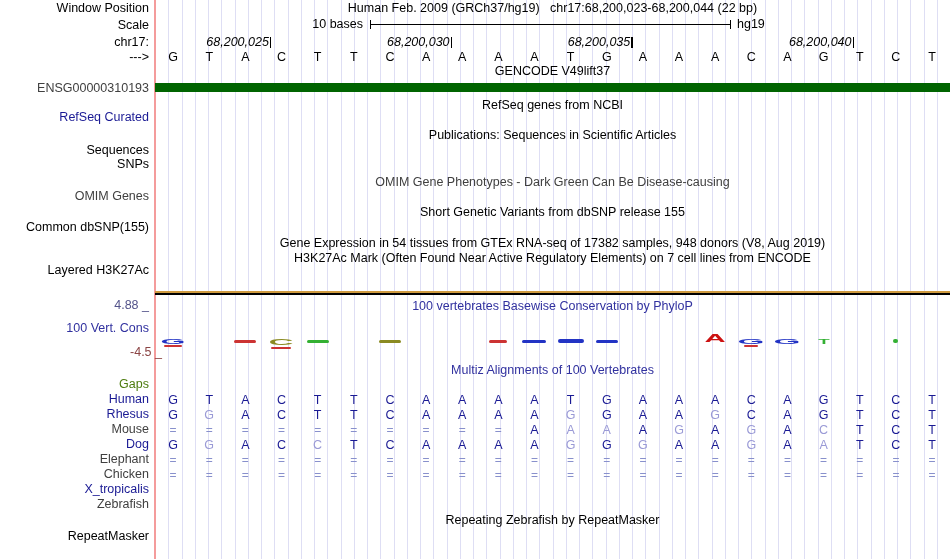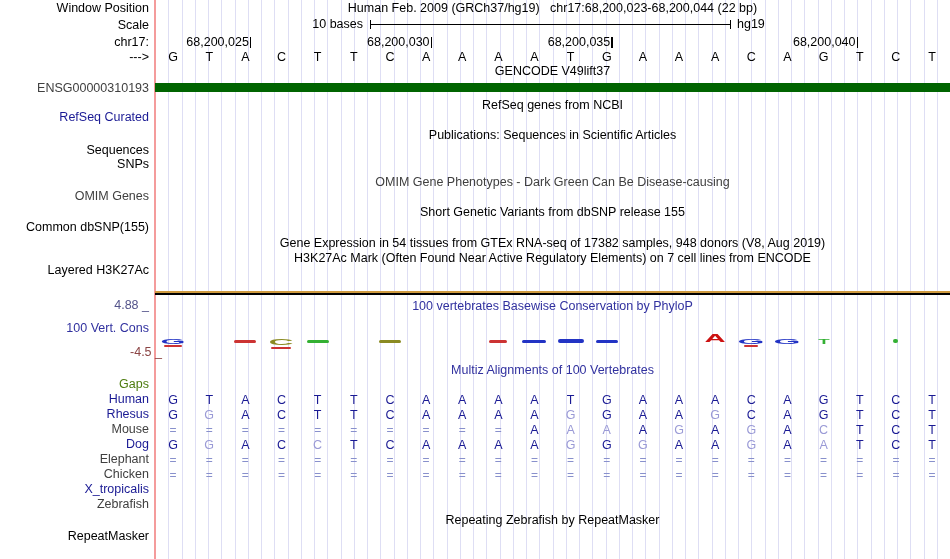--- a/index.html
+++ b/index.html
@@ -15,21 +15,21 @@
   .navy{color:#1a1a94;} .grn{color:#404040;} .org{color:#4d7c0f;}
   .blu{color:#31319f;} .mar{color:#8b4444;margin-left:13px;} .slt{color:#53538a;}
   .seqrow{top:50px;height:14px;line-height:14px;color:#000;}
   .gencode-bar{position:absolute;left:155px;top:83px;width:795px;height:9px;}
   .hline-tan{position:absolute;left:155px;top:291px;width:795px;height:1.5px;background:#cf9a3f;}
   .hline-blk{position:absolute;left:155px;top:292.5px;width:795px;height:2px;background:#000;}
   .scalebar{position:absolute;left:370px;top:24px;width:361px;height:1px;background:#000;}
   .scaletick{position:absolute;top:20px;width:1px;height:9px;background:#000;}
   .scaletext{position:absolute;left:253px;top:18px;width:110px;text-align:right;line-height:13px;}
   .hg19{position:absolute;left:737px;top:18px;line-height:13px;}
-  .rlab{position:absolute;top:36px;width:120px;text-align:right;line-height:12px;white-space:nowrap;}
+  .rlab{position:absolute;top:36px;width:140px;text-align:right;line-height:12px;white-space:nowrap;font-style:italic;}
   .rtick{display:inline-block;width:1.5px;height:11px;background:#000;margin-left:1px;vertical-align:-2px;}
   .aln-row{height:15px;line-height:15px;font-size:12.5px;}
   .aln-row .dk{color:#1a1a94;} .aln-row .lt{color:#9a9ad6;} .aln-row .eq{color:#8890cc;font-size:12px;}
   .cmark{position:absolute;border-radius:2px;}
   .cletter{position:absolute;display:flex;align-items:center;justify-content:center;
            font-weight:bold;font-size:12px;line-height:12px;}
 </style>
 </head>
 <body>
 
@@ -50,21 +50,21 @@
   <div class="scaletext">10 bases</div>
   <div class="scalebar"></div>
   <div class="scaletick" style="left:370px"></div>
   <div class="scaletick" style="left:730px"></div>
   <div class="hg19">hg19</div>
 
   <div id="ruler">
       <div class="rlab" style="left: 131.409px;"><span>68,200,025</span><span class="rtick"></span></div>
       <div class="rlab" style="left: 312.091px;"><span>68,200,030</span><span class="rtick"></span></div>
       <div class="rlab" style="left: 492.773px;"><span>68,200,035</span><span class="rtick"></span></div>
-      <div class="rlab" style="left: 690px; padding-left: 48px;"><span>68,200,040</span><span class="rtick"></span></div>
+      <div class="rlab" style="left: 666px; padding-left: 48px;"><span>68,200,040</span><span class="rtick"></span></div>
     </div>
 
   <div class="cols seqrow" id="seq-cols">
       <span>G</span>
       <span>T</span>
       <span>A</span>
       <span>C</span>
       <span>T</span>
       <span>T</span>
       <span>C</span>

